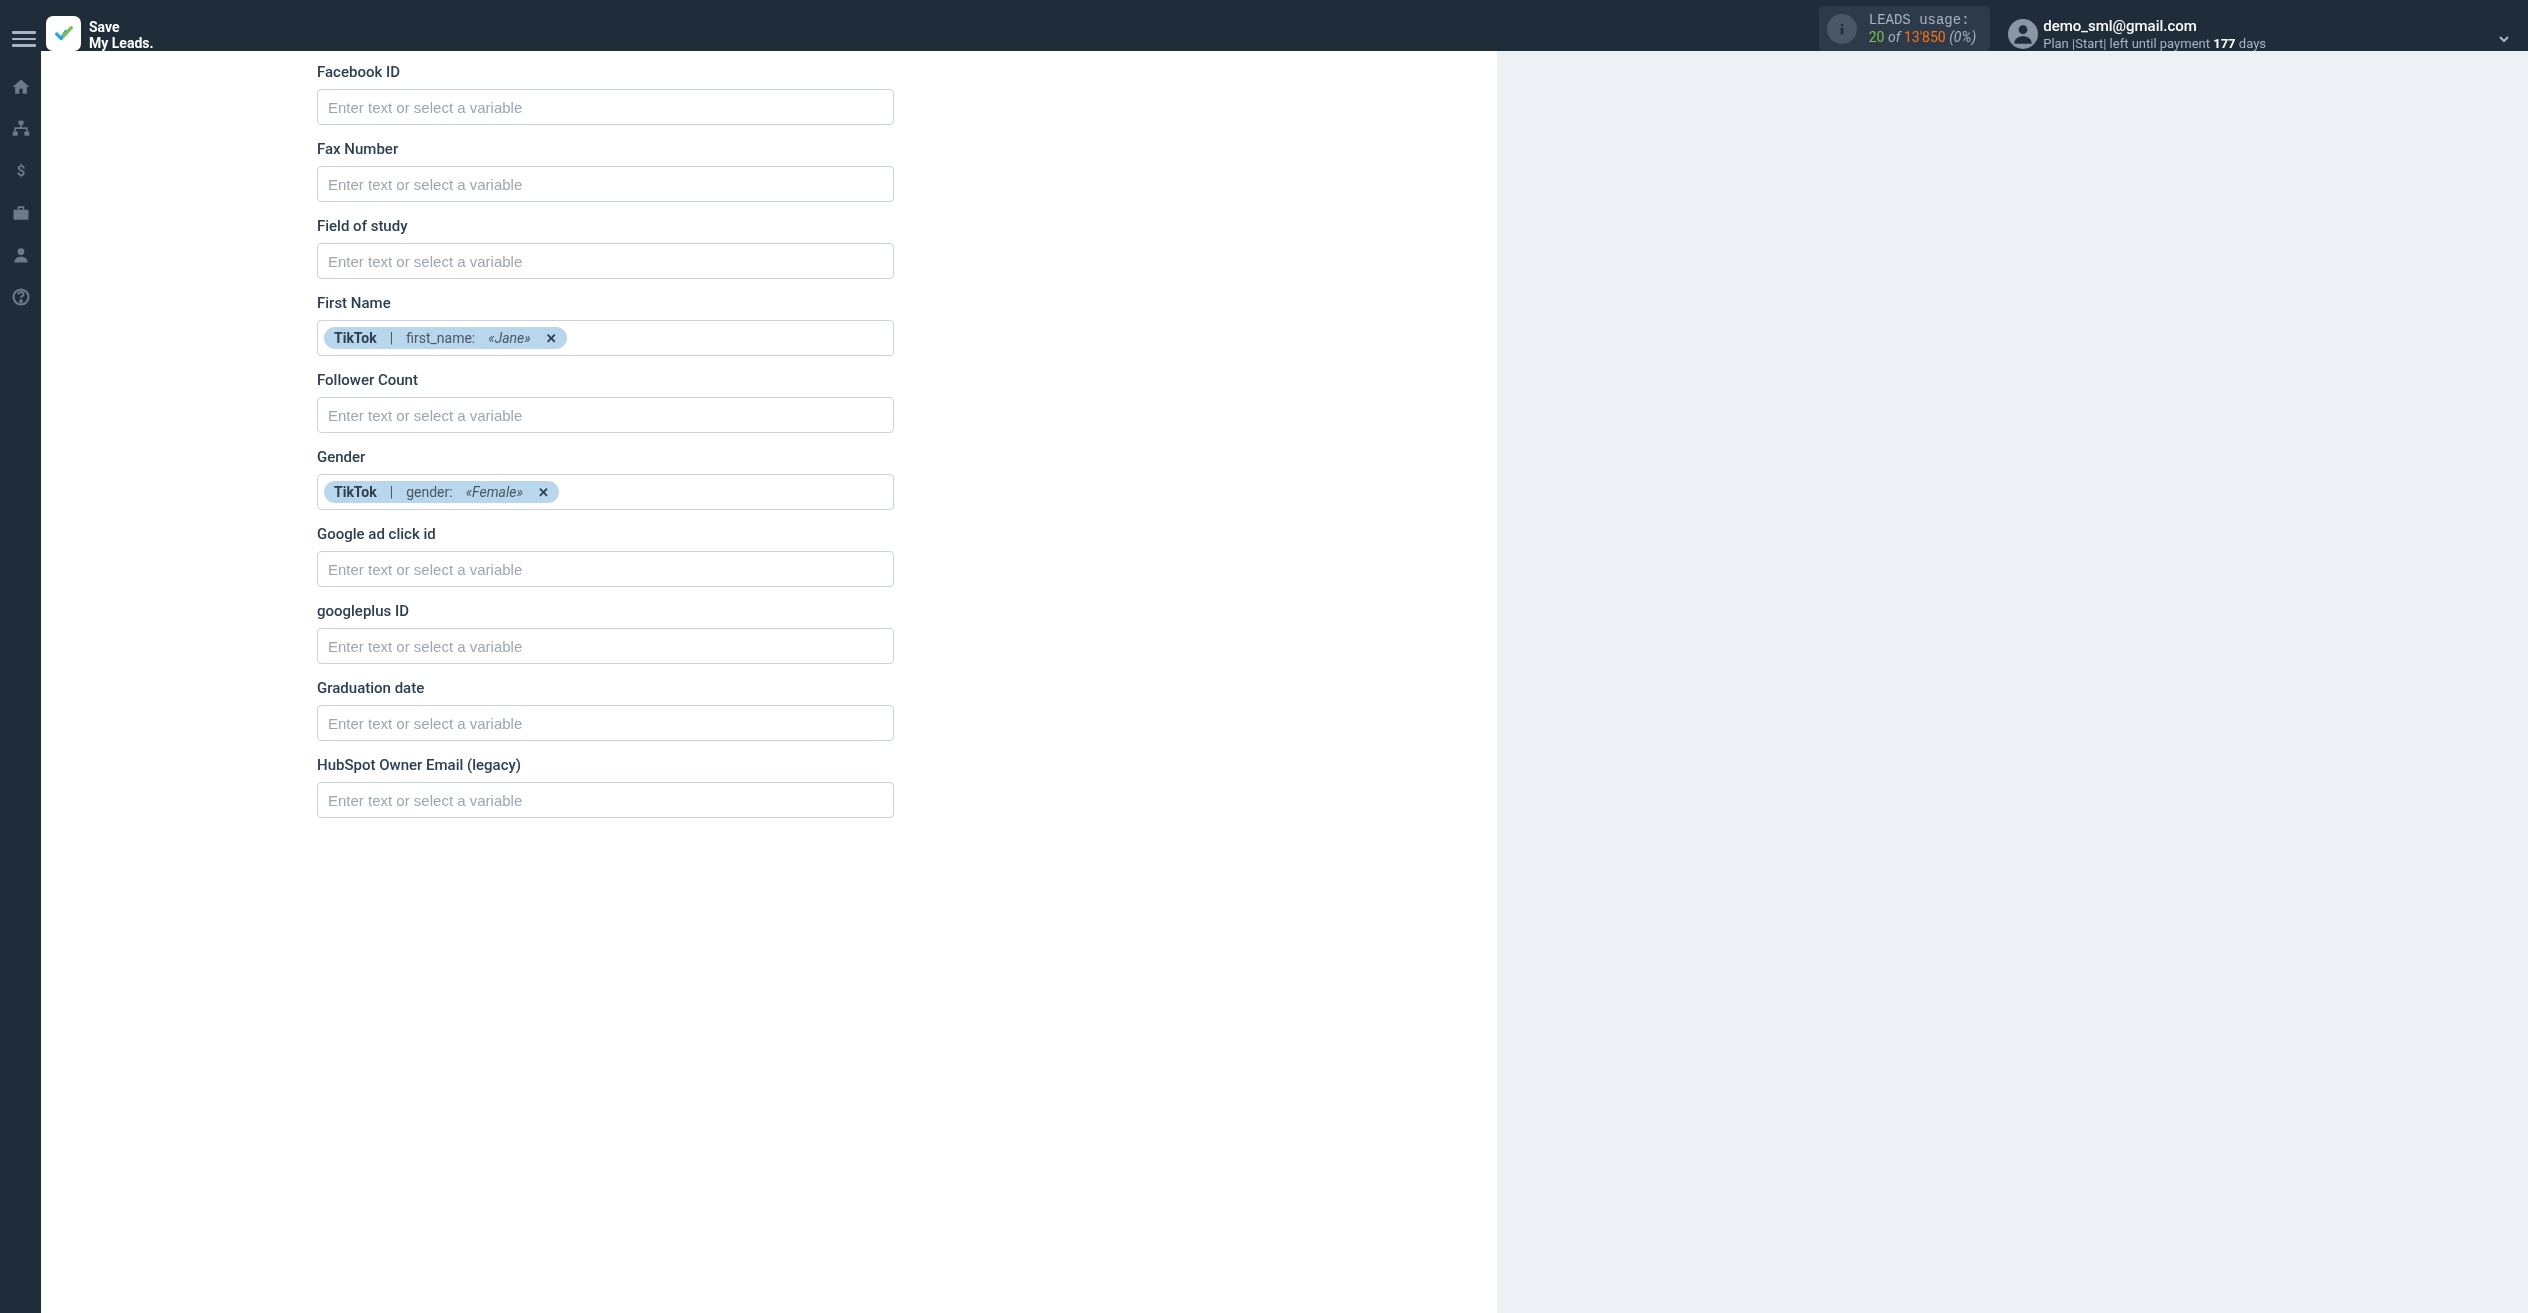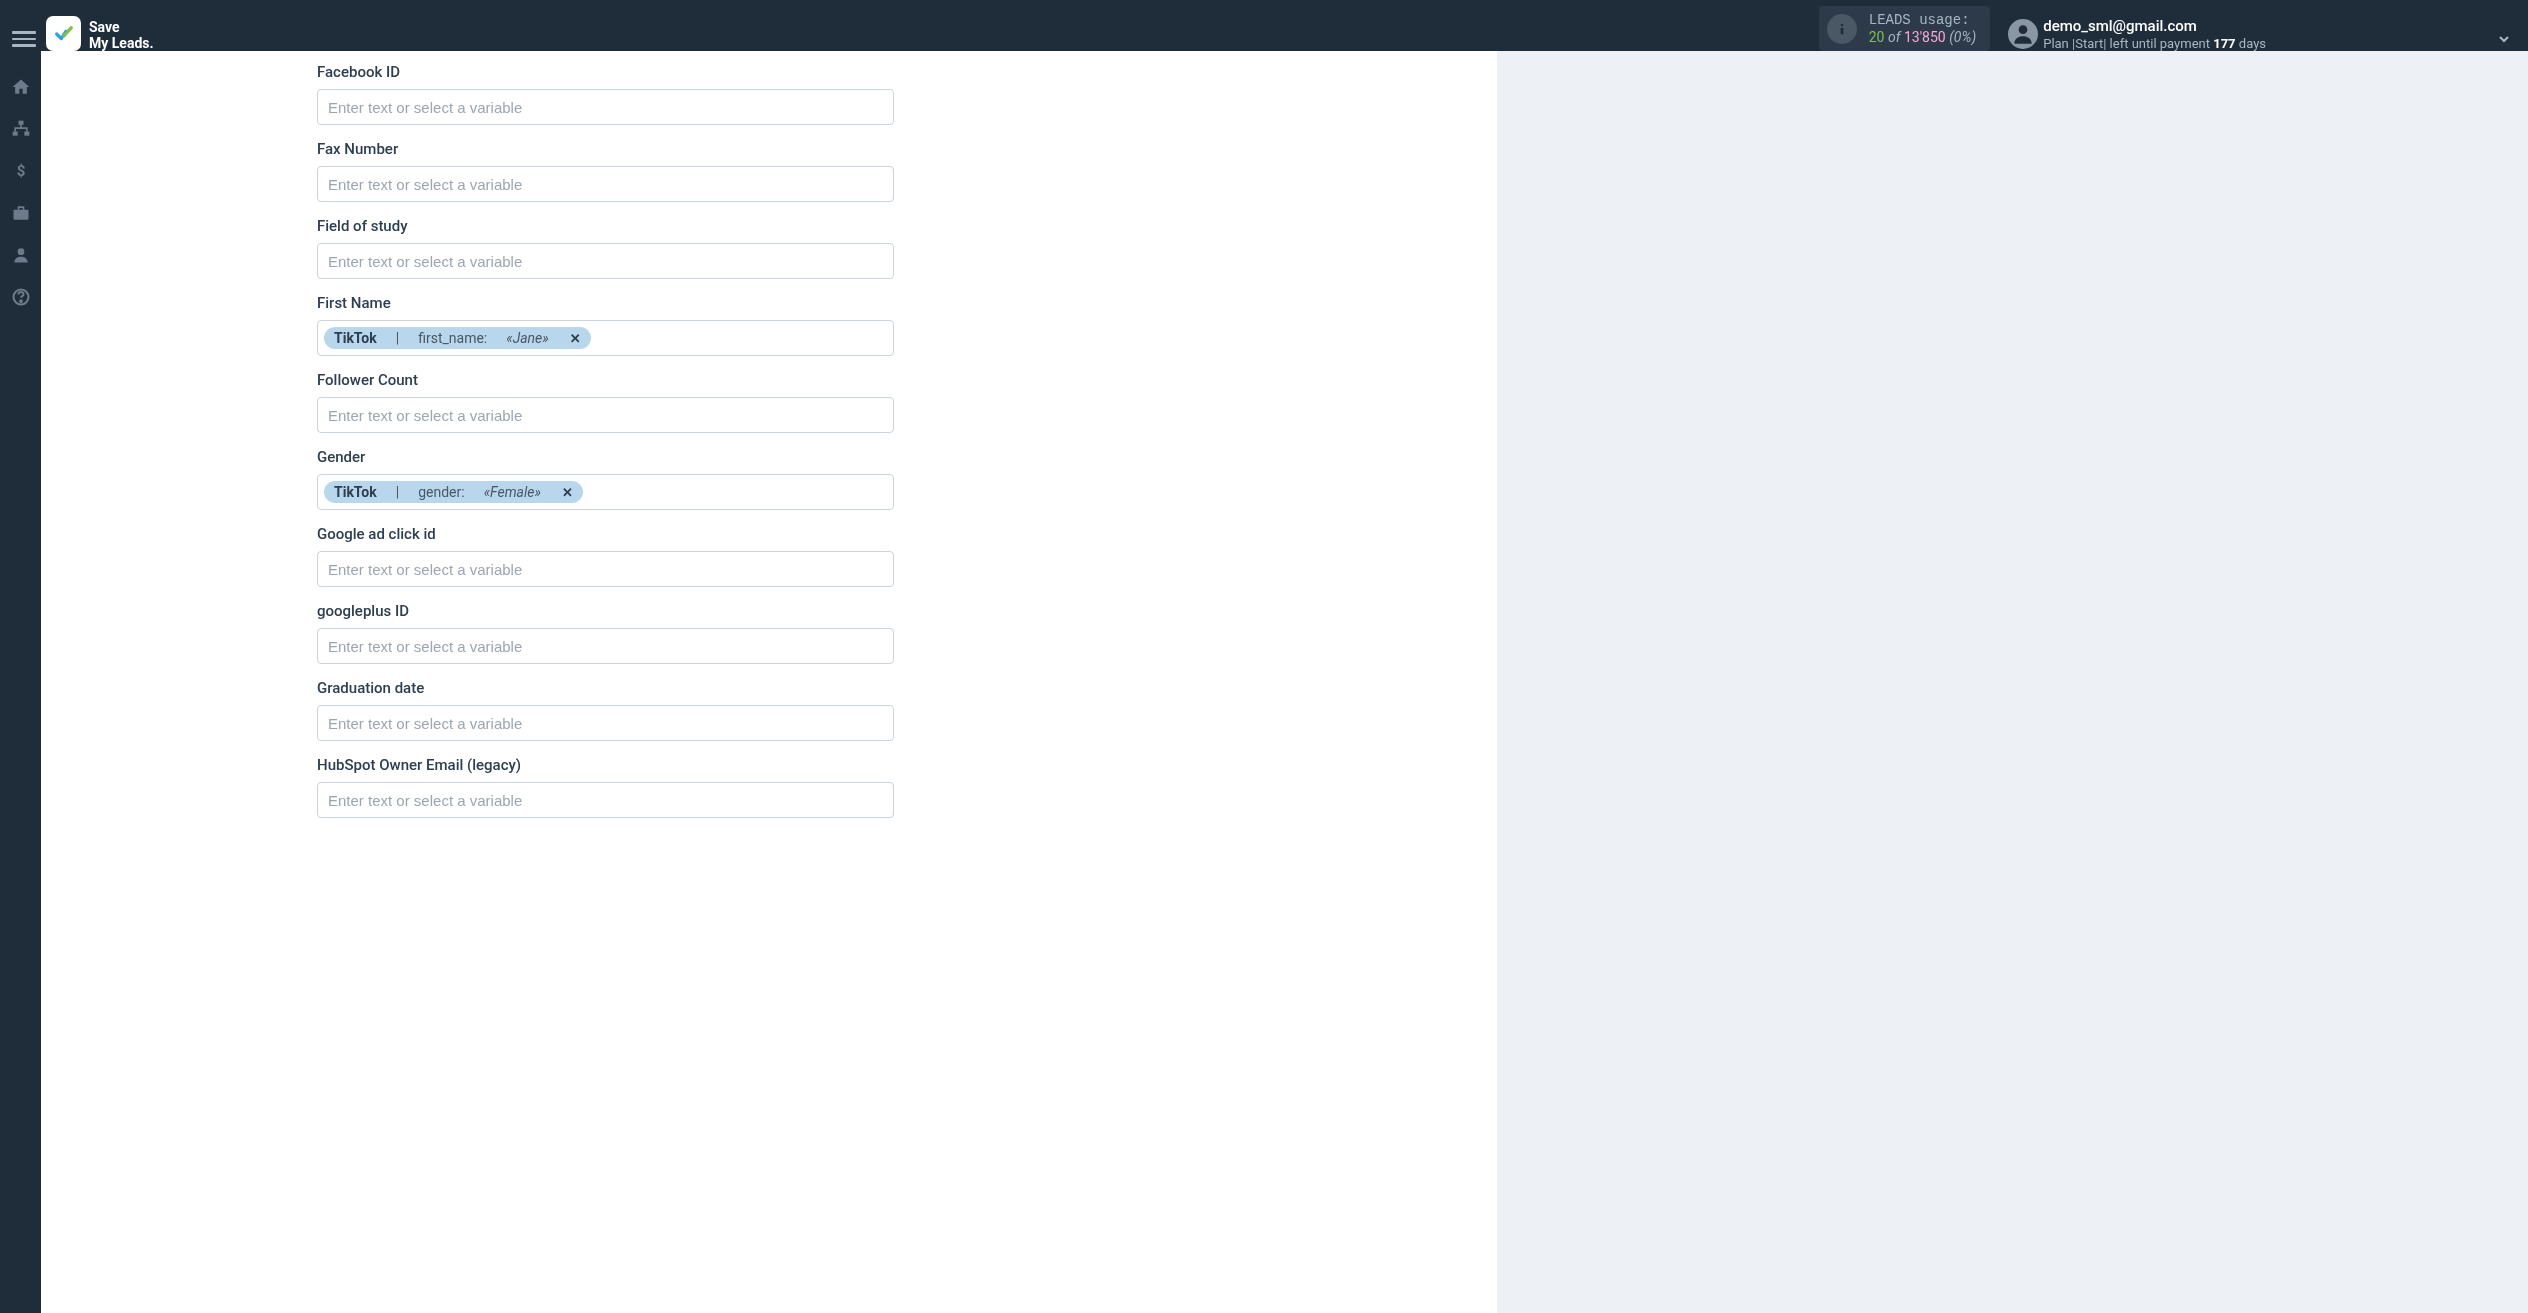--- a/index.html
+++ b/index.html
@@ -67,21 +67,21 @@
       align-items: center;
       justify-content: center;
       color: #1f2d3b;
       font-weight: bold;
     }
     .usage-text { font-size: 14px; }
     .usage-label { color: #a8b5c2; font-family: Liberation Mono, monospace; }
     .usage-line2 { margin-top: 1px; }
     .usage-current { color: #7fbf4d; }
     .usage-of { color: #a8b5c2; font-style: italic; }
-    .usage-total { color: #f9a8d4; }
+    .usage-total { color: #f97316; }
     .usage-pct { color: #a8b5c2; font-style: italic; }
     .user-box {
       display: flex;
       align-items: center;
       gap: 5px;
       color: #fff;
       font-size: 14px;
     }
     .user-avatar {
       width: 30px;
@@ -166,21 +166,21 @@
       background: #fff;
     }
     .chip {
       background: #b9d7ec;
       border-radius: 12px;
       padding: 3px 10px;
       font-size: 14px;
       color: #2c3e50;
       display: inline-flex;
       align-items: center;
-      gap: 19px;
+      gap: 13px;
     }
     .chip-source { font-weight: 700; }
     .chip-sep { color: #4a5764; }
     .chip-field { color: #4a5764; }
     .chip-value { font-style: italic; color: #4a5764; }
     .chip-x {
       margin-left: 2px;
       font-weight: 700;
       color: #2c3e50;
       cursor: pointer;

